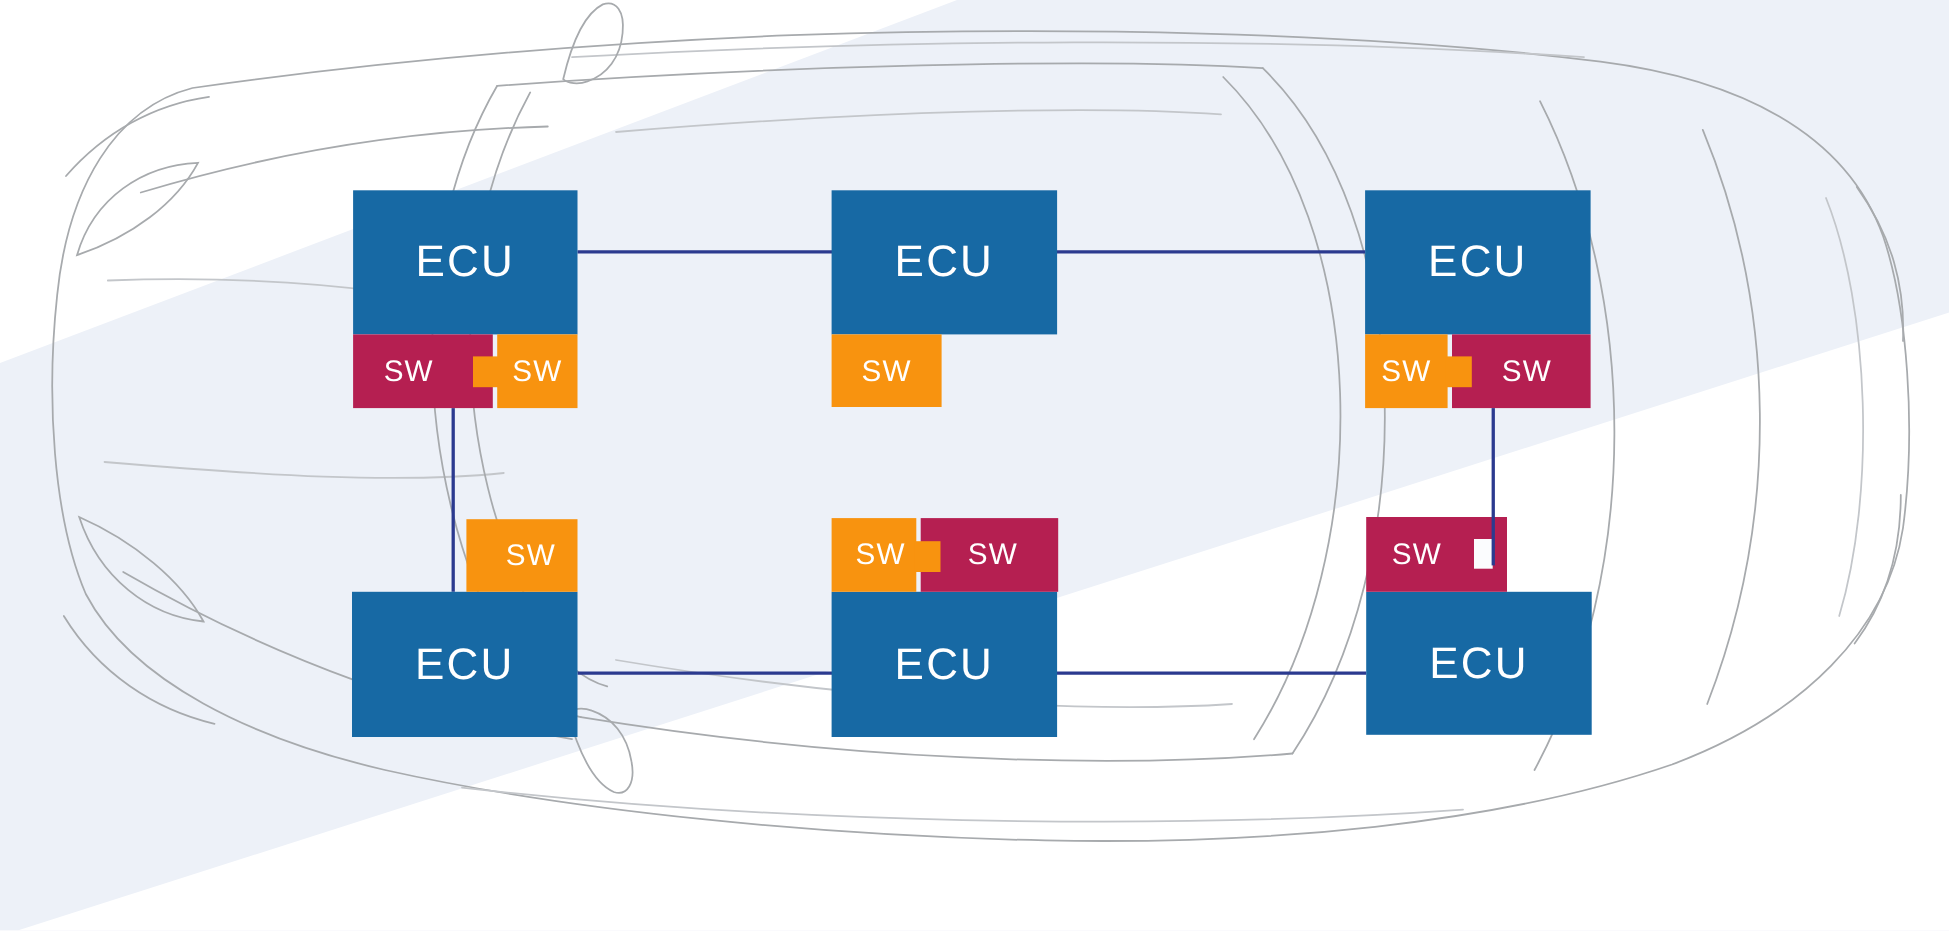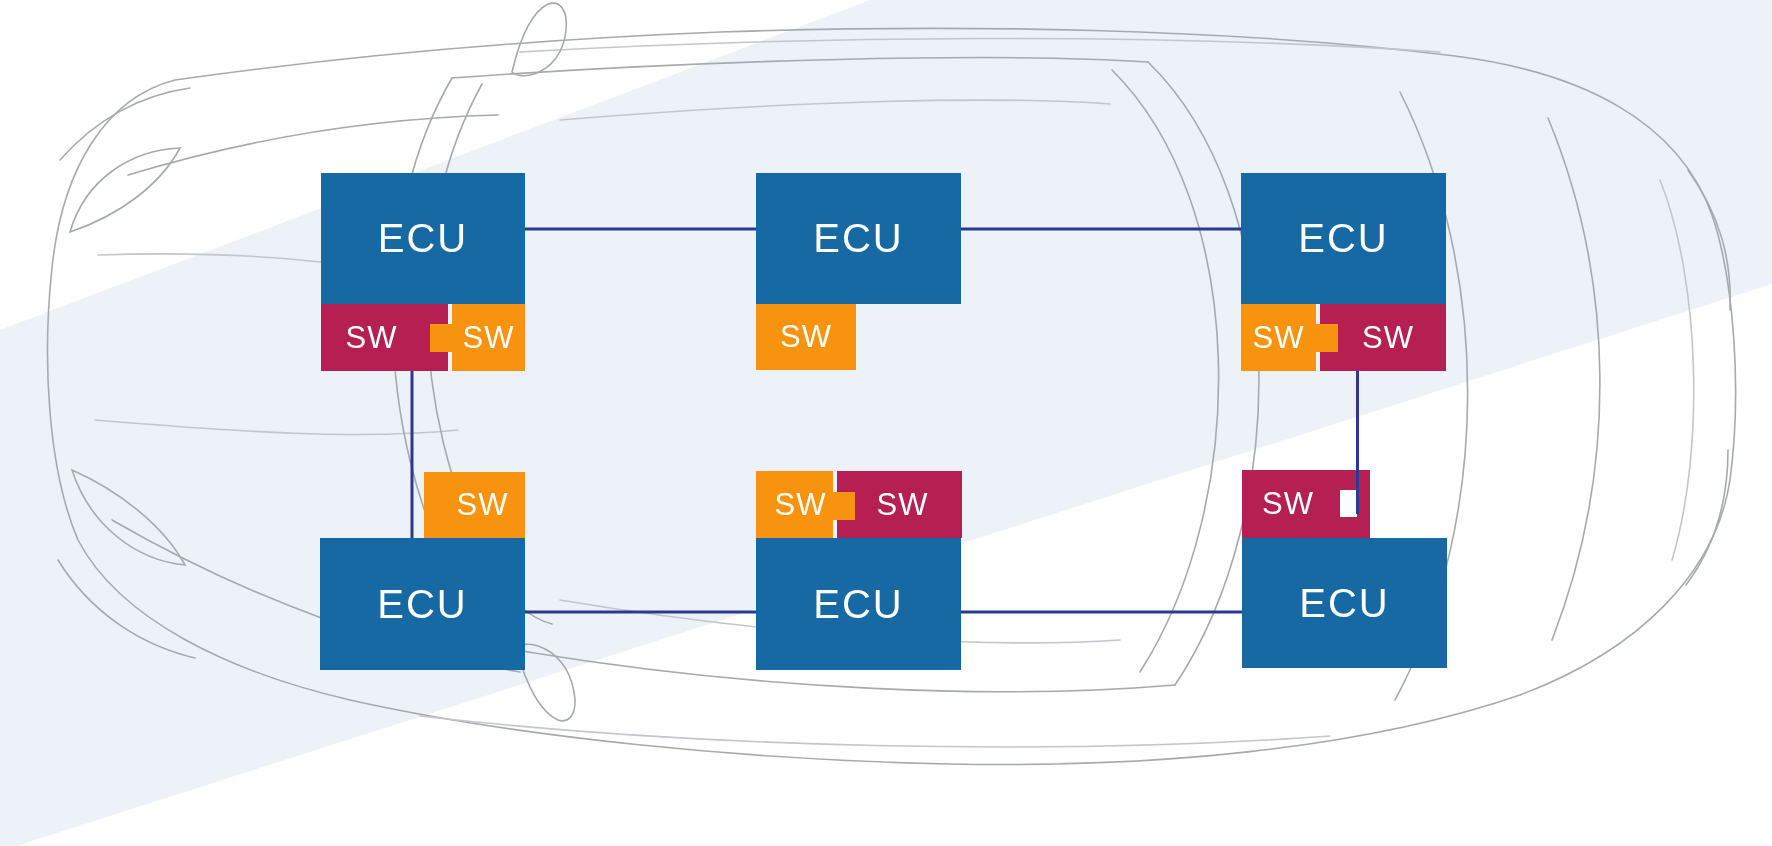--- a/index.html
+++ b/index.html
@@ -16,21 +16,21 @@
     display:flex;align-items:center;justify-content:center;
     color:#ffffff;font-weight:400;
     box-sizing:border-box;
   }
   .ecu{
     background:#1769a4;
     font-size:40px;letter-spacing:2px;
     z-index:2;
   }
   .sw{
-    font-size:31px;letter-spacing:1px;
+    font-size:27px;letter-spacing:1px;
     z-index:3;
   }
   .sw.orange{background:#f8930f;}
   .sw.crimson{background:#b51f51;}
   .tab{
     position:absolute;width:24px;height:28px;background:#f8930f;z-index:4;
   }
   .socket{
     position:absolute;width:17px;height:27px;background:#fbfcfe;z-index:4;
   }

